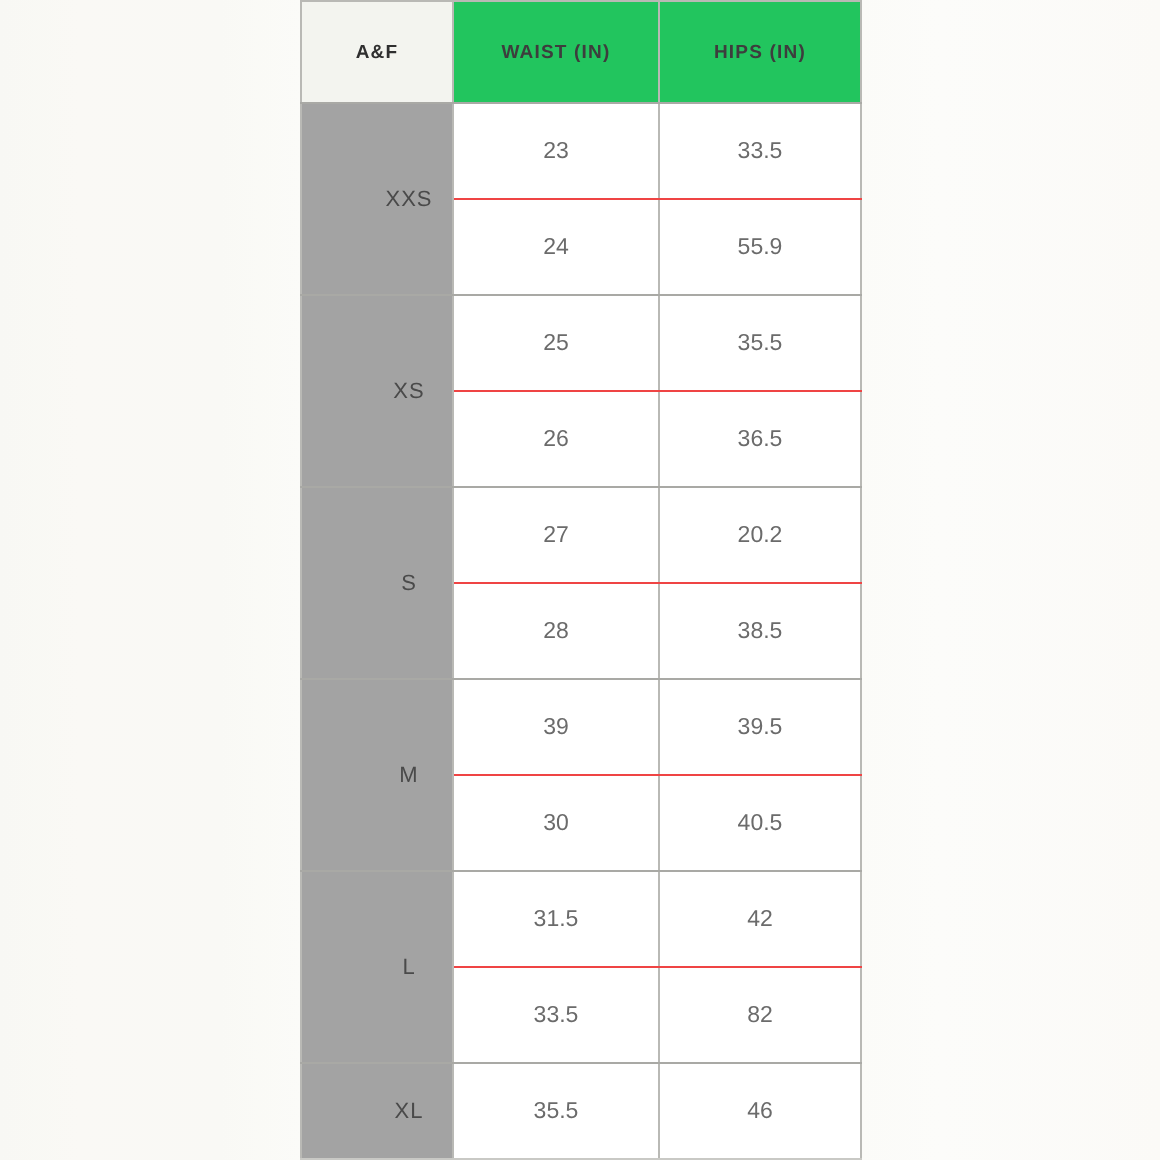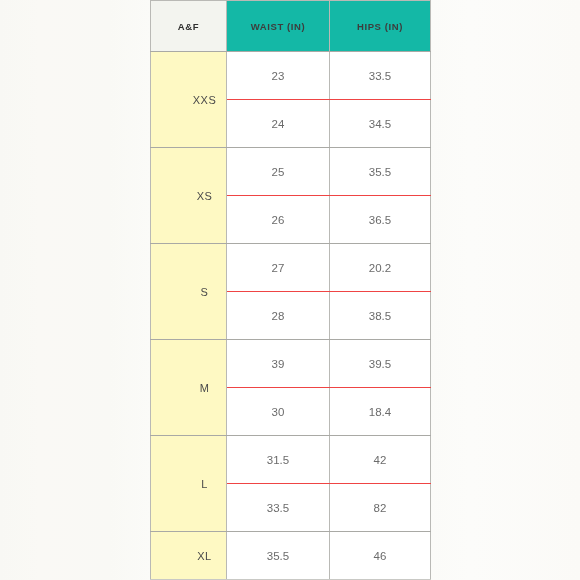--- a/index.html
+++ b/index.html
@@ -51,32 +51,32 @@
     border-right: 1px solid #b9b9b5;
   }
 
   
   thead th {
     height: 50px;
     font-size: 9.5px;
     font-weight: bold;
     letter-spacing: 0.6px;
     color: #3d3d3d;
-    background: #14b8a6;
+    background: #22c55e;
     border-bottom: 1px solid #a9a9a5;
     border-top: 1px solid #b9b9b5;
   }
   thead th.size-head {
     background: #f3f4ef;
     color: #2f2f2f;
   }
 
   
   td.size-cell {
-    background: #fef9c3;
+    background: #a3a3a3;
     color: #4a4a4a;
     font-size: 11px;
     letter-spacing: 0.5px;
     border-bottom: 1px solid #a9a9a5;
     padding-left: 32px;
   }
 
   
   td.val {
     background: #ffffff;
@@ -112,21 +112,21 @@
       </tr>
     </thead>
     <tbody id="table-body">
         <tr>
           <td class="size-cell" rowspan="2">XXS</td>
           <td class="val">23</td>
           <td class="val">33.5</td>
         </tr>
         <tr class="group-end">
           <td class="val">24</td>
-          <td class="val">34.5</td>
+          <td class="val">55.9</td>
         </tr>
         <tr>
           <td class="size-cell" rowspan="2">XS</td>
           <td class="val">25</td>
           <td class="val">35.5</td>
         </tr>
         <tr class="group-end">
           <td class="val">26</td>
           <td class="val">36.5</td>
         </tr>
@@ -139,21 +139,21 @@
           <td class="val">28</td>
           <td class="val">38.5</td>
         </tr>
         <tr>
           <td class="size-cell" rowspan="2">M</td>
           <td class="val">39</td>
           <td class="val">39.5</td>
         </tr>
         <tr class="group-end">
           <td class="val">30</td>
-          <td class="val">18.4</td>
+          <td class="val">40.5</td>
         </tr>
         <tr>
           <td class="size-cell" rowspan="2">L</td>
           <td class="val">31.5</td>
           <td class="val">42</td>
         </tr>
         <tr class="group-end">
           <td class="val">33.5</td>
           <td class="val">82</td>
         </tr>

